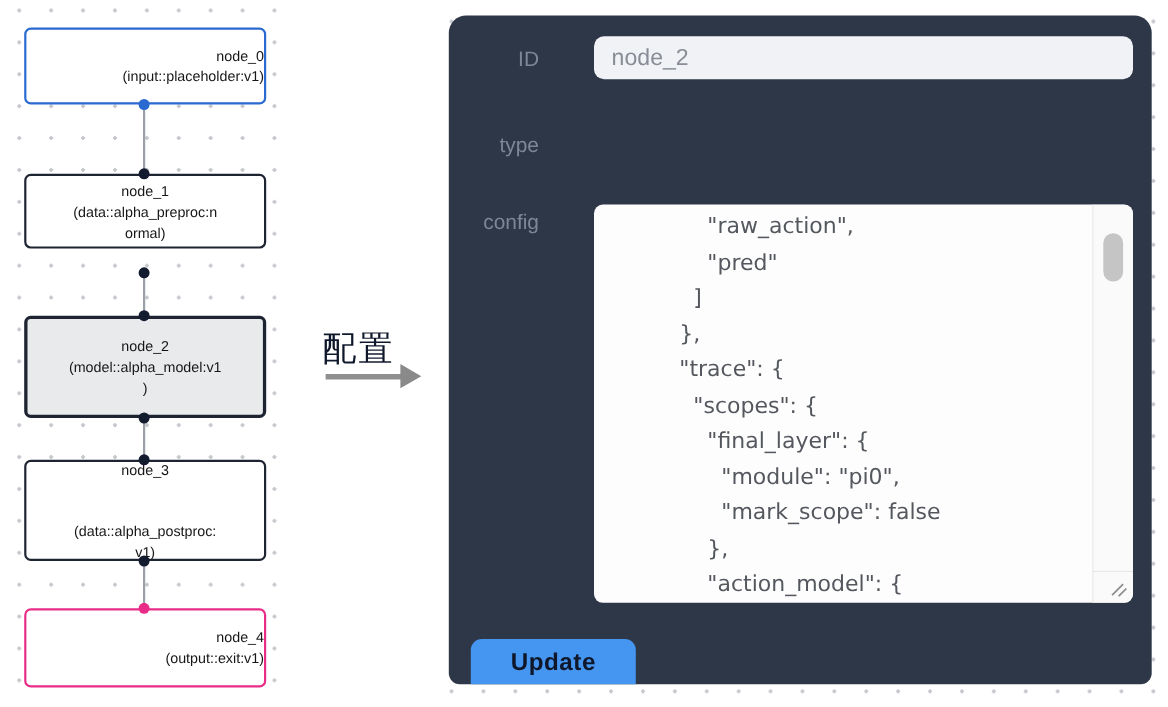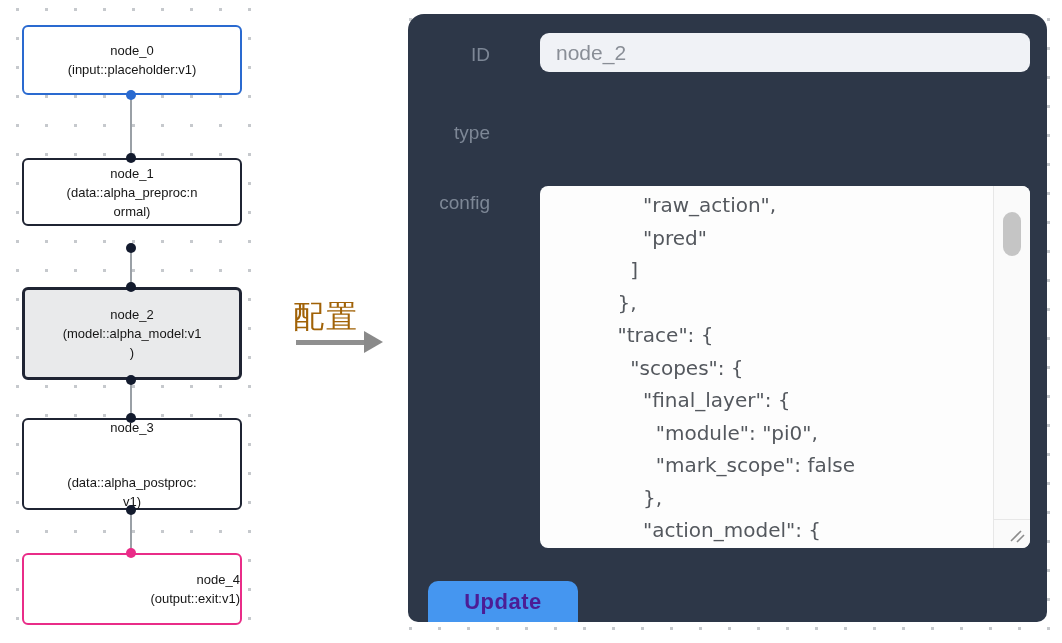--- a/index.html
+++ b/index.html
@@ -13,39 +13,39 @@
     background-size: 29px 29px; }
   .canvas-left  { left: 0;   width: 272px; background-position: 3px 24px; }
   .canvas-right { left: 388px; width: 674px; background-position: 8px 5px; }
 
   
   .node { position: absolute; left: 22px; width: 220px; background: #ffffff;
     border: 2px solid #1f2433; border-radius: 6px; display: flex; flex-direction: column;
     align-items: center; justify-content: center; text-align: center;
     font-size: 13px; line-height: 19px; color: #161616; z-index: 2; }
   .node .sub { white-space: pre-line; }
-  .node-0 { top: 25px;  height: 70px; border-color: #2a6ad0; border-width: 2px; }
+  .node-0 { top: 25px;  height: 70px; border-color: #2a6ad0; border-width: 2px; align-items: flex-end; }
   .node-1 { top: 158px; height: 68px; }
   .node-2 { top: 287px; height: 93px; background: #e9eaeb; border-width: 3px; }
   .node-3 { top: 418px; height: 92px; gap: 36px; }
   .node-4 { top: 553px; height: 72px; border-color: #e92c88; align-items: flex-end; }
 
   .edge { position: absolute; left: 130px; width: 2px; background: #9aa0a6; z-index: 1; }
   .edge-1 { top: 95px;  height: 63px; }
   .edge-2 { top: 248px; height: 39px; }
   .edge-3 { top: 380px; height: 38px; }
   .edge-4 { top: 510px; height: 43px; }
   .port { position: absolute; left: 126px; width: 10px; height: 10px; border-radius: 50%;
     background: #131b2e; z-index: 3; }
   .port-blue { background: #2a6ad0; }
   .port-pink { background: #e92c88; }
 
   
   .trans-label { position: absolute; left: 293px; top: 296px; font-size: 31px;
-    color: #a16207; letter-spacing: 2px; }
+    color: #0f172a; letter-spacing: 2px; }
   .arrow-line { position: absolute; left: 296px; top: 340px; width: 70px; height: 5px;
     background: #8f8f8f; }
   .arrow-head { position: absolute; left: 364px; top: 331px; width: 0; height: 0;
     border-top: 11px solid rgba(0,0,0,0); border-bottom: 11px solid rgba(0,0,0,0);
     border-left: 19px solid #8a8a8a; }
 
   
   .panel { position: absolute; left: 20px; top: 14px; width: 639px; height: 608px;
     background: #2d3748; border-radius: 16px 16px 10px 10px; z-index: 2; }
   .field-label { position: absolute; left: 0; width: 82px; text-align: right;
@@ -67,21 +67,21 @@
     font-size: 20px; line-height: 32.5px; color: #54585e; }
   .scroll-gutter { position: absolute; right: 0; top: 0; width: 37px; height: 362px;
     background: #fafafa; border-left: 1px solid #e7e7e7; }
   .gutter-sep { position: absolute; right: 0; bottom: 28px; width: 37px; height: 1px;
     background: #e7e7e7; }
   .scroll-thumb { position: absolute; right: 9px; top: 26px; width: 18px; height: 44px;
     border-radius: 9px; background: #c5c5c5; }
   .resize-handle { position: absolute; right: 3px; bottom: 3px; width: 20px; height: 20px; }
 
   .update-btn { position: absolute; left: 20px; bottom: 0; width: 150px; height: 41px;
-    background: #4596f0; color: #4c1d95; border: none; border-radius: 10px 10px 0 0;
+    background: #4596f0; color: #0f172a; border: none; border-radius: 10px 10px 0 0;
     font-family: "Liberation Sans", "DejaVu Sans", sans-serif;
     font-size: 22px; font-weight: 600; letter-spacing: 0.5px; cursor: pointer; }
 </style>
 </head>
 <body>
 
 <div class="stage">
 
   <div class="canvas-dots canvas-left">
 

